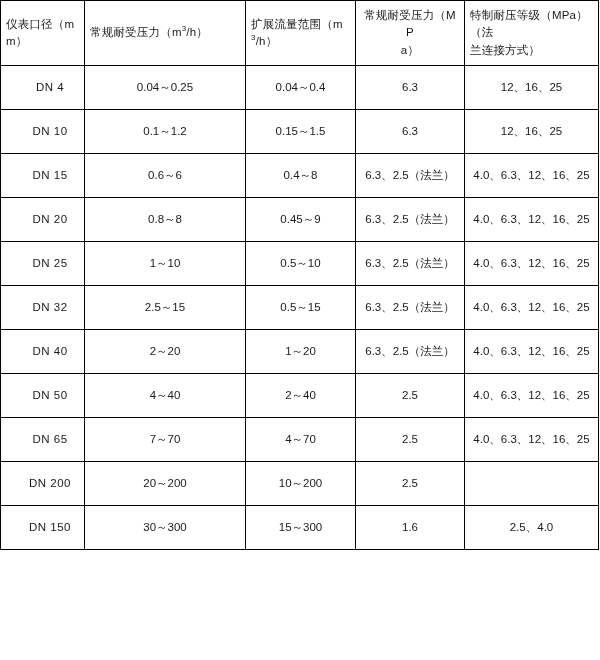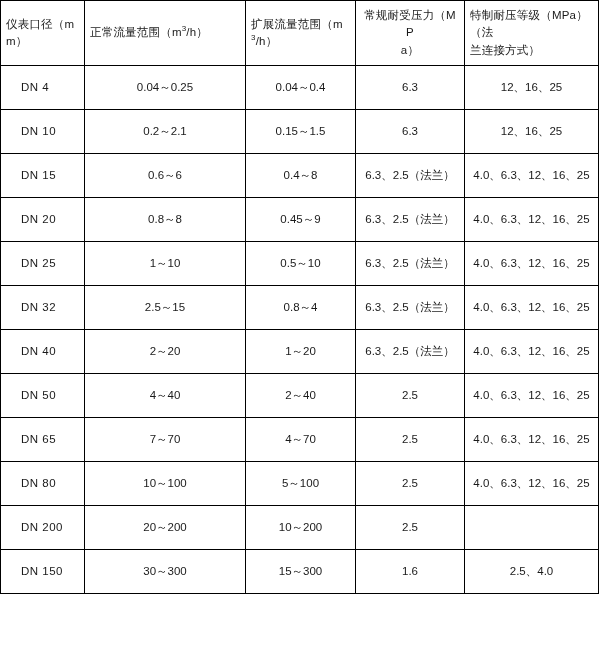--- a/index.html
+++ b/index.html
@@ -41,21 +41,21 @@
     letter-spacing: 0.2px;
   }
   #spec-table thead th.ctr {
     text-align: center;
   }
   #spec-table tbody td {
     height: 35px;
     text-align: center;
   }
   #spec-table tbody td.first {
-    text-align: left;
+    text-align: center;
     padding-left: 20px;
     letter-spacing: 0.5px;
   }
   sup {
     font-size: 8px;
     vertical-align: super;
     line-height: 0;
   }
   .hdr-line { display: block; }
 </style>
@@ -70,21 +70,21 @@
       <col class="c3">
       <col class="c4">
   </colgroup>
   <thead>
     <tr>
       <th>
         <span class="hdr-line">仪表口径（m</span>
         <span class="hdr-line">m）</span>
       </th>
       <th>
-        <span>正常流量范围（m</span><sup>3</sup><span>/h）</span>
+        <span>常规耐受压力（m</span><sup>3</sup><span>/h）</span>
       </th>
       <th>
         <span>扩展流量范围（m</span><sup>3</sup><span>/h）</span>
       </th>
       <th class="ctr">
         <span class="hdr-line">常规耐受压力（MP</span>
         <span class="hdr-line">a）</span>
       </th>
       <th>
         <span class="hdr-line">特制耐压等级（MPa）（法</span>
@@ -95,21 +95,21 @@
   <tbody id="tbody">
       <tr>
         <td class="first">DN 4</td>
         <td>0.04～0.25</td>
         <td>0.04～0.4</td>
         <td>6.3</td>
         <td>12、16、25</td>
       </tr>
       <tr>
         <td class="first">DN 10</td>
-        <td>0.2～2.1</td>
+        <td>0.1～1.2</td>
         <td>0.15～1.5</td>
         <td>6.3</td>
         <td>12、16、25</td>
       </tr>
       <tr>
         <td class="first">DN 15</td>
         <td>0.6～6</td>
         <td>0.4～8</td>
         <td>6.3、2.5（法兰）</td>
         <td>4.0、6.3、12、16、25</td>
@@ -124,21 +124,21 @@
       <tr>
         <td class="first">DN 25</td>
         <td>1～10</td>
         <td>0.5～10</td>
         <td>6.3、2.5（法兰）</td>
         <td>4.0、6.3、12、16、25</td>
       </tr>
       <tr>
         <td class="first">DN 32</td>
         <td>2.5～15</td>
-        <td>0.8～4</td>
+        <td>0.5～15</td>
         <td>6.3、2.5（法兰）</td>
         <td>4.0、6.3、12、16、25</td>
       </tr>
       <tr>
         <td class="first">DN 40</td>
         <td>2～20</td>
         <td>1～20</td>
         <td>6.3、2.5（法兰）</td>
         <td>4.0、6.3、12、16、25</td>
       </tr>
@@ -150,27 +150,20 @@
         <td>4.0、6.3、12、16、25</td>
       </tr>
       <tr>
         <td class="first">DN 65</td>
         <td>7～70</td>
         <td>4～70</td>
         <td>2.5</td>
         <td>4.0、6.3、12、16、25</td>
       </tr>
       <tr>
-        <td class="first">DN 80</td>
-        <td>10～100</td>
-        <td>5～100</td>
-        <td>2.5</td>
-        <td>4.0、6.3、12、16、25</td>
-      </tr>
-      <tr>
         <td class="first">DN 200</td>
         <td>20～200</td>
         <td>10～200</td>
         <td>2.5</td>
         <td></td>
       </tr>
       <tr>
         <td class="first">DN 150</td>
         <td>30～300</td>
         <td>15～300</td>

